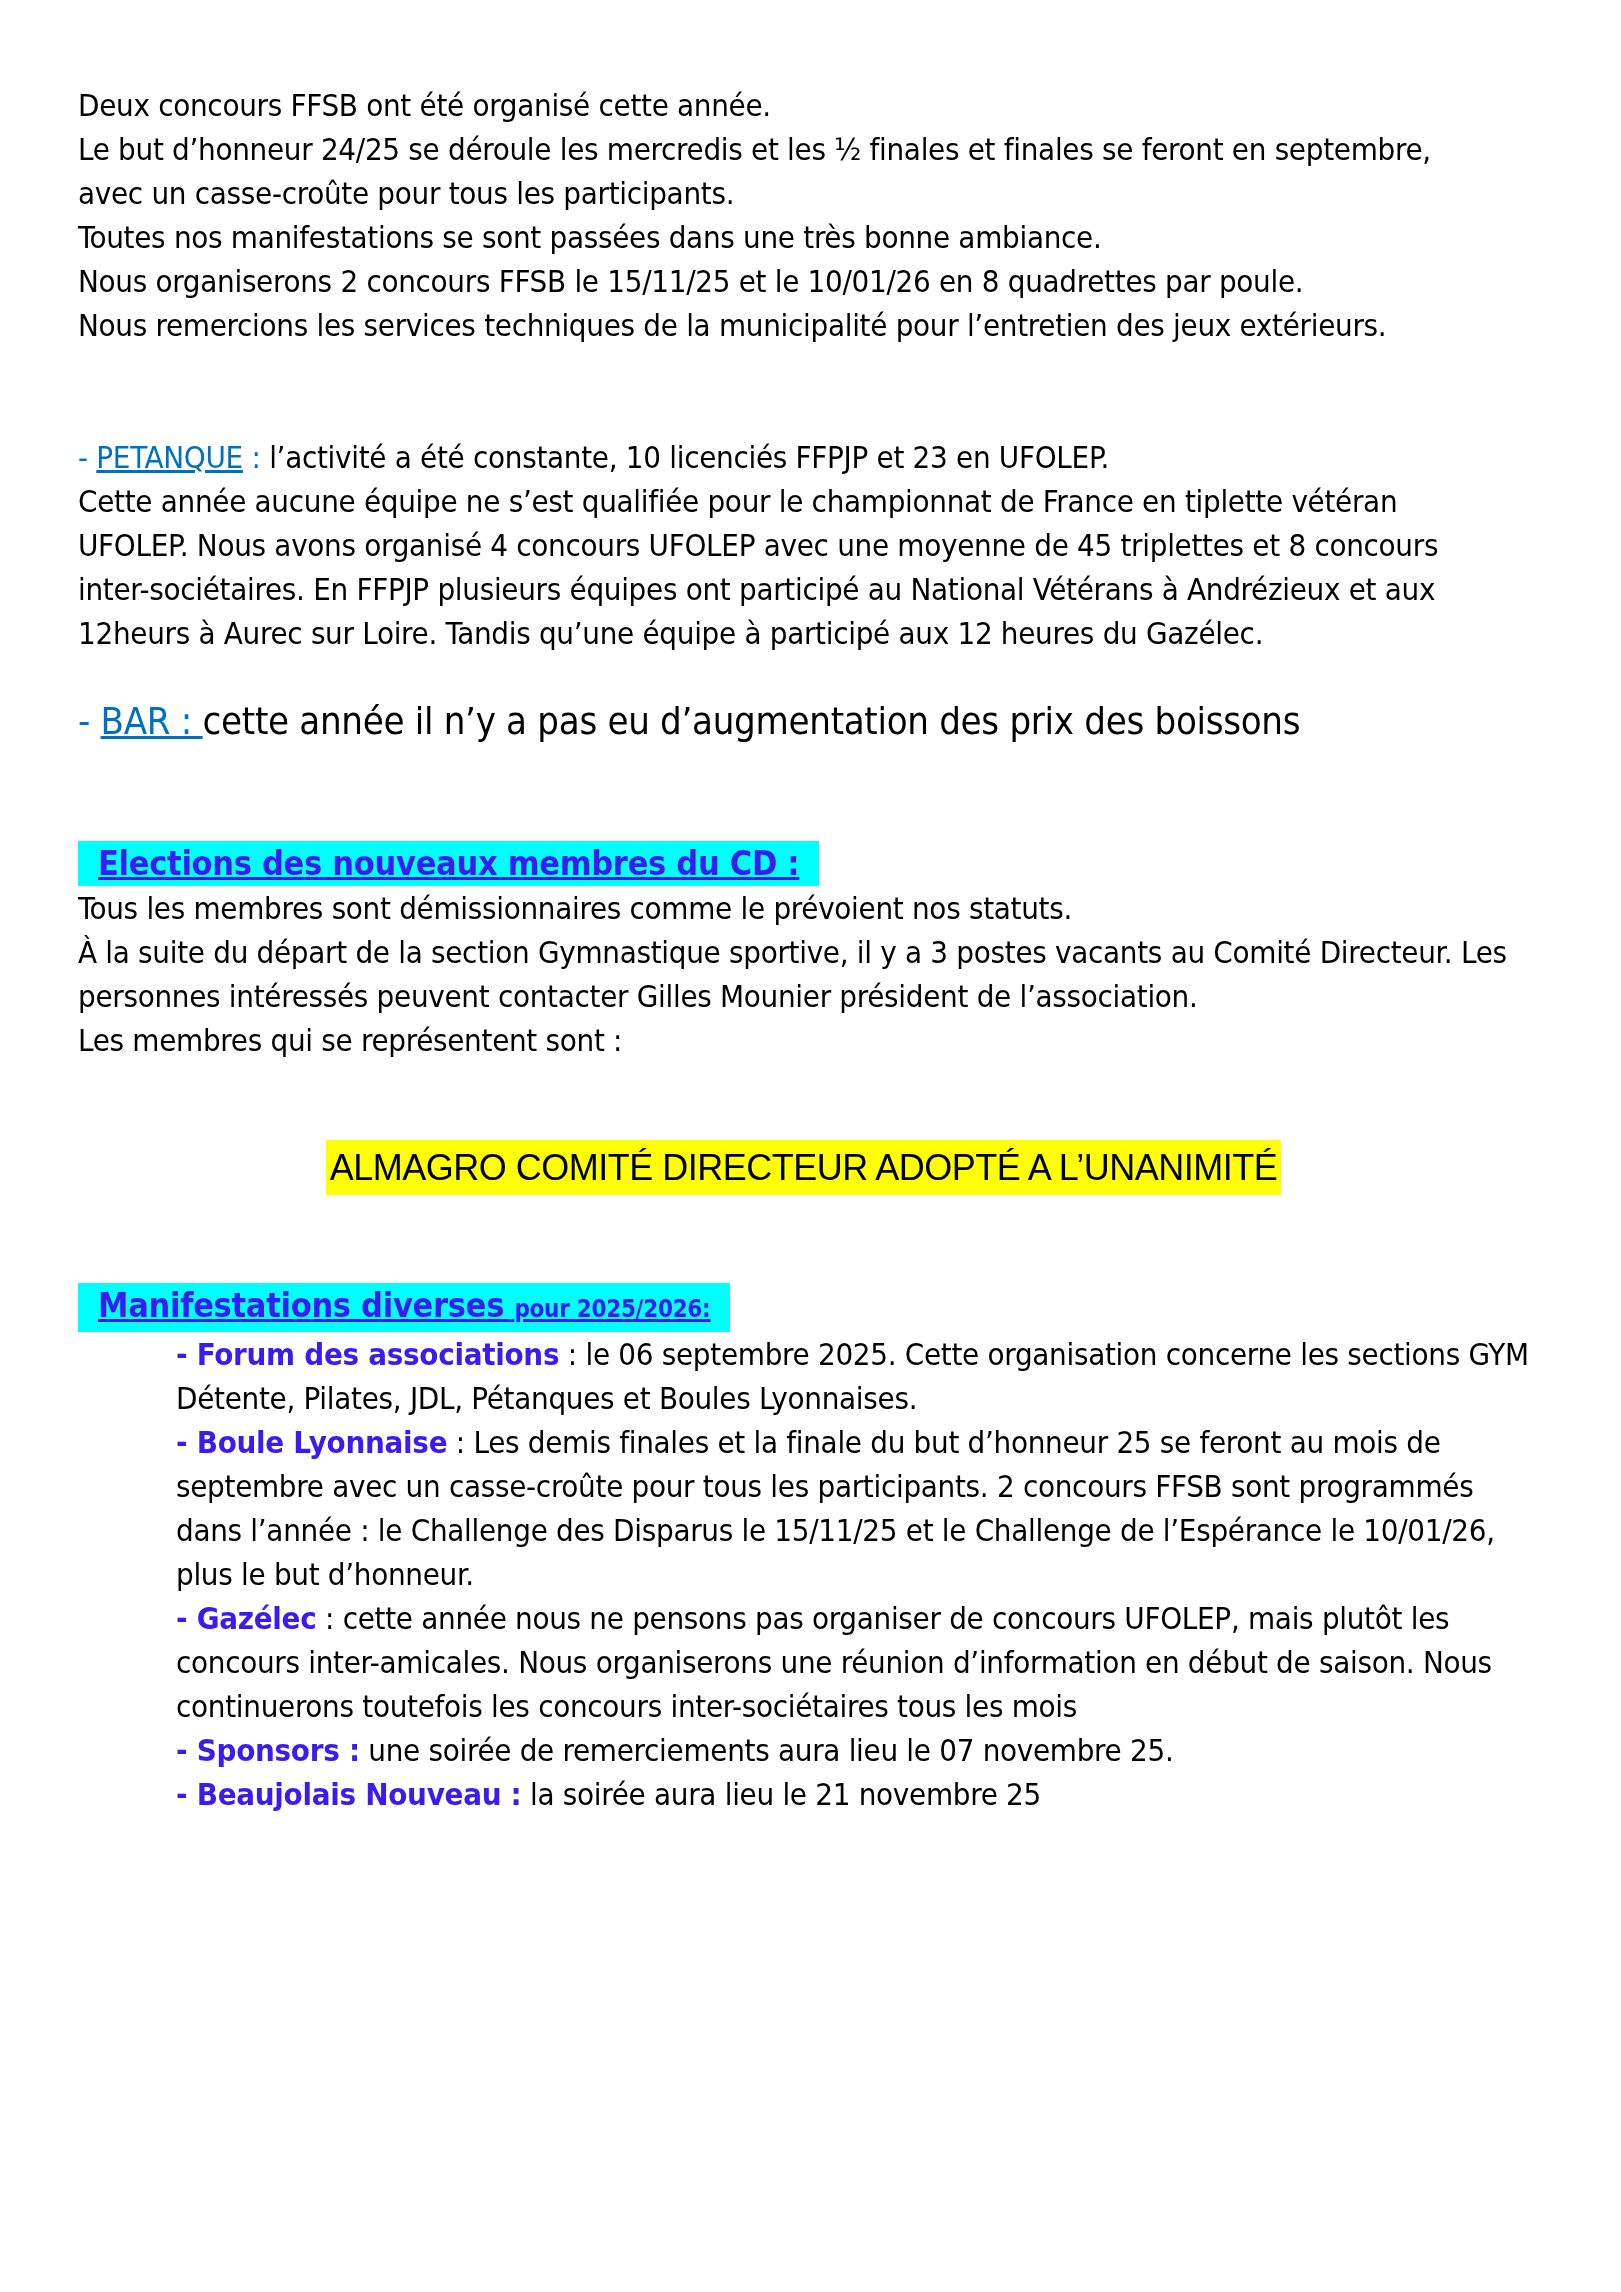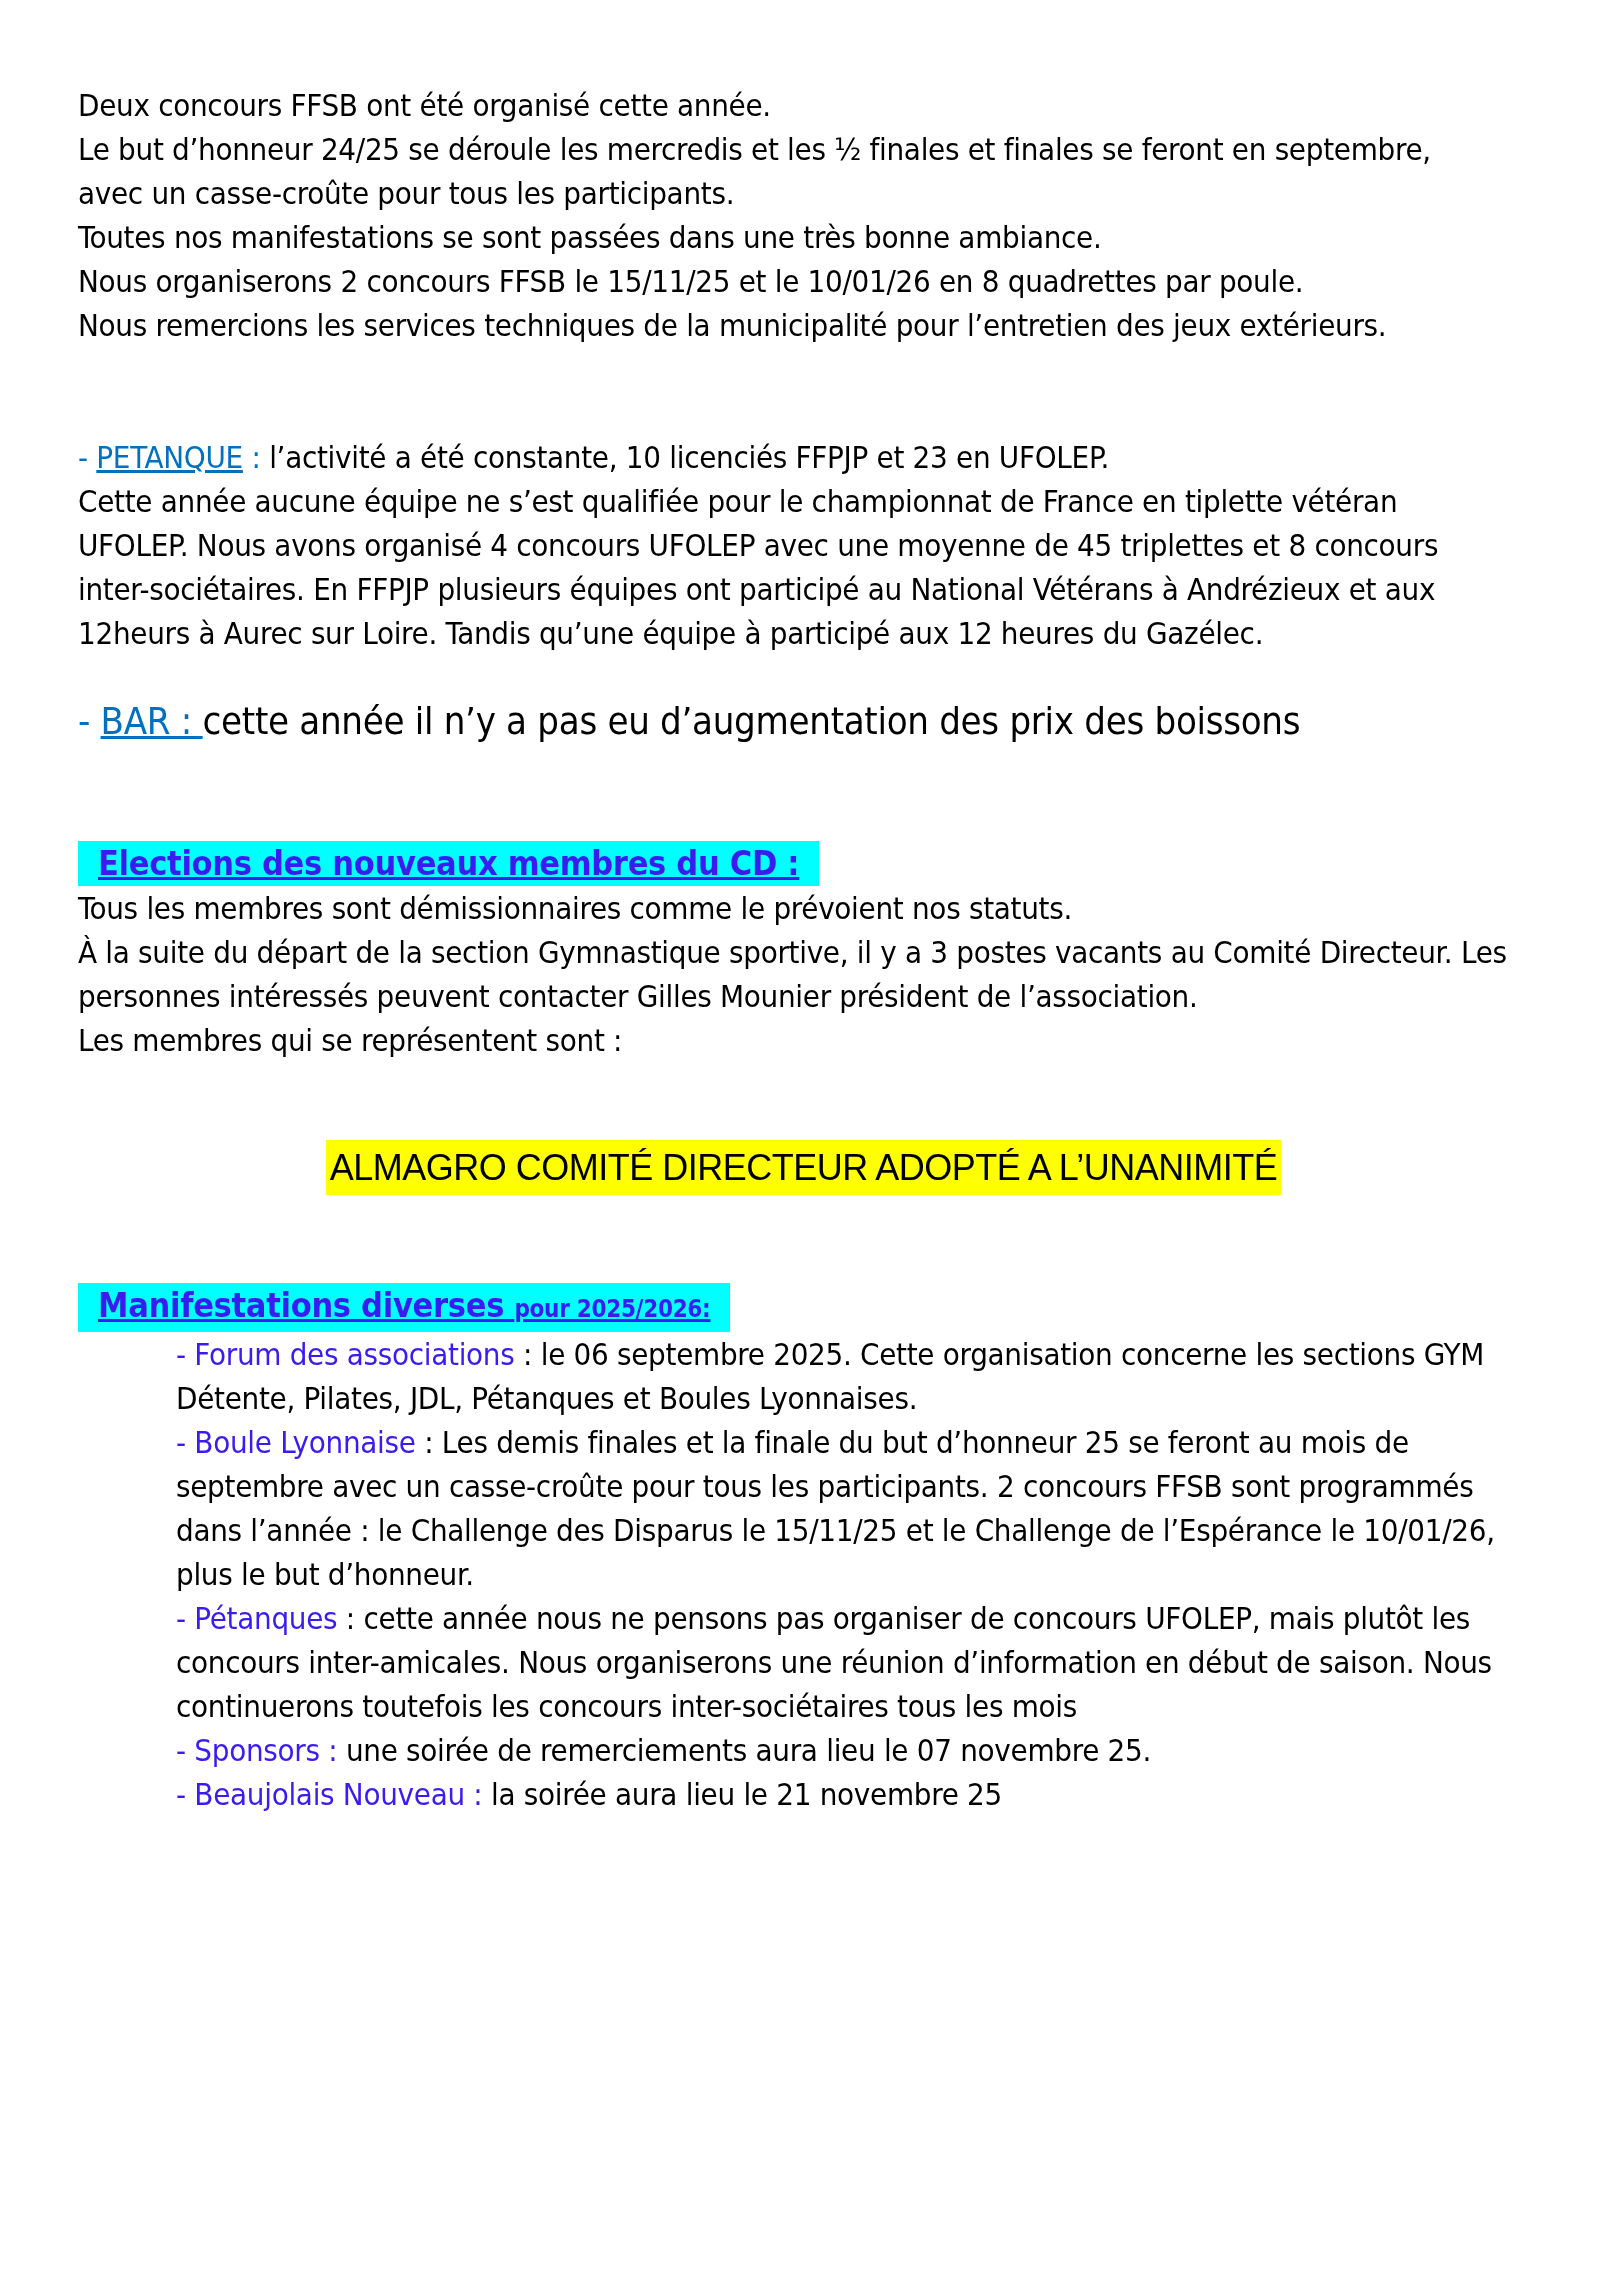--- a/index.html
+++ b/index.html
@@ -12,21 +12,21 @@
   .gap-xl { height:88px; }
   .gap-l { height:44px; }
   .heading { display:inline-block; background:#00ffff; color:#3a1cf0; font-weight:bold; text-decoration:underline;
              font-size:34px; line-height:45px; padding:0 20px; font-family:"DejaVu Sans Condensed","DejaVu Sans",sans-serif; }
   .heading .small { font-size:24px; }
   .names { font-weight:bold; }
   .banner-wrap { text-align:center; margin-top:78px; margin-bottom:88px; padding-right:39px; }
   .banner { display:inline-block; background:#ffff00; font-family:"Liberation Sans Narrow","Liberation Sans",sans-serif;
             font-size:36px; line-height:55px; padding:0 3.9px; letter-spacing:-0.5px; }
   .indent { padding-left:98px; }
-  .label { color:#3a1cf0; font-weight:normal; }
+  .label { color:#3a1cf0; font-weight:bold; }
 </style>
 </head>
 <body>
 
 <div class="page">
 
   <div style="width:1421px;">
     <p class="p">Deux concours FFSB ont été organisé cette année.</p>
     <p class="p">Le but d’honneur 24/25 se déroule les mercredis et les ½ finales et finales se feront en septembre, avec un casse-croûte pour tous les participants.</p>
     <p class="p">Toutes nos manifestations se sont passées dans une très bonne ambiance.</p>
@@ -64,20 +64,20 @@
     <span class="banner">ALMAGRO COMITÉ DIRECTEUR ADOPTÉ A L’UNANIMITÉ</span>
   </div>
 
   <div>
     <div class="heading">
       <span>Manifestations diverses </span><span class="small">pour 2025/2026:</span>
     </div>
     <div class="indent" style="width:1362px;">
       <p class="p"><span class="label">- Forum des associations</span><span> : </span><span>le 06 septembre 2025. Cette organisation concerne les sections GYM Détente, Pilates, JDL, Pétanques et Boules Lyonnaises.</span></p>
       <p class="p"><span class="label">- Boule Lyonnaise</span><span> : </span><span>Les demis finales et la finale du but d’honneur 25 se feront au mois de septembre avec un casse-croûte pour tous les participants. 2 concours FFSB sont programmés dans l’année : le Challenge des Disparus le 15/11/25 et le Challenge de l’Espérance le 10/01/26, plus le but d’honneur.</span></p>
-      <p class="p"><span class="label">- Pétanques</span><span> : </span><span>cette année nous ne pensons pas organiser de concours UFOLEP, mais plutôt les concours inter-amicales. Nous organiserons une réunion d’information en début de saison. Nous continuerons toutefois les concours inter-sociétaires tous les mois</span></p>
+      <p class="p"><span class="label">- Gazélec</span><span> : </span><span>cette année nous ne pensons pas organiser de concours UFOLEP, mais plutôt les concours inter-amicales. Nous organiserons une réunion d’information en début de saison. Nous continuerons toutefois les concours inter-sociétaires tous les mois</span></p>
       <p class="p"><span class="label">- Sponsors :</span><span> </span><span>une soirée de remerciements aura lieu le 07 novembre 25.</span></p>
       <p class="p"><span class="label">- Beaujolais Nouveau :</span><span> </span><span>la soirée aura lieu le 21 novembre 25</span></p>
     </div>
   </div>
 
 </div>
 
 
 </body></html>

